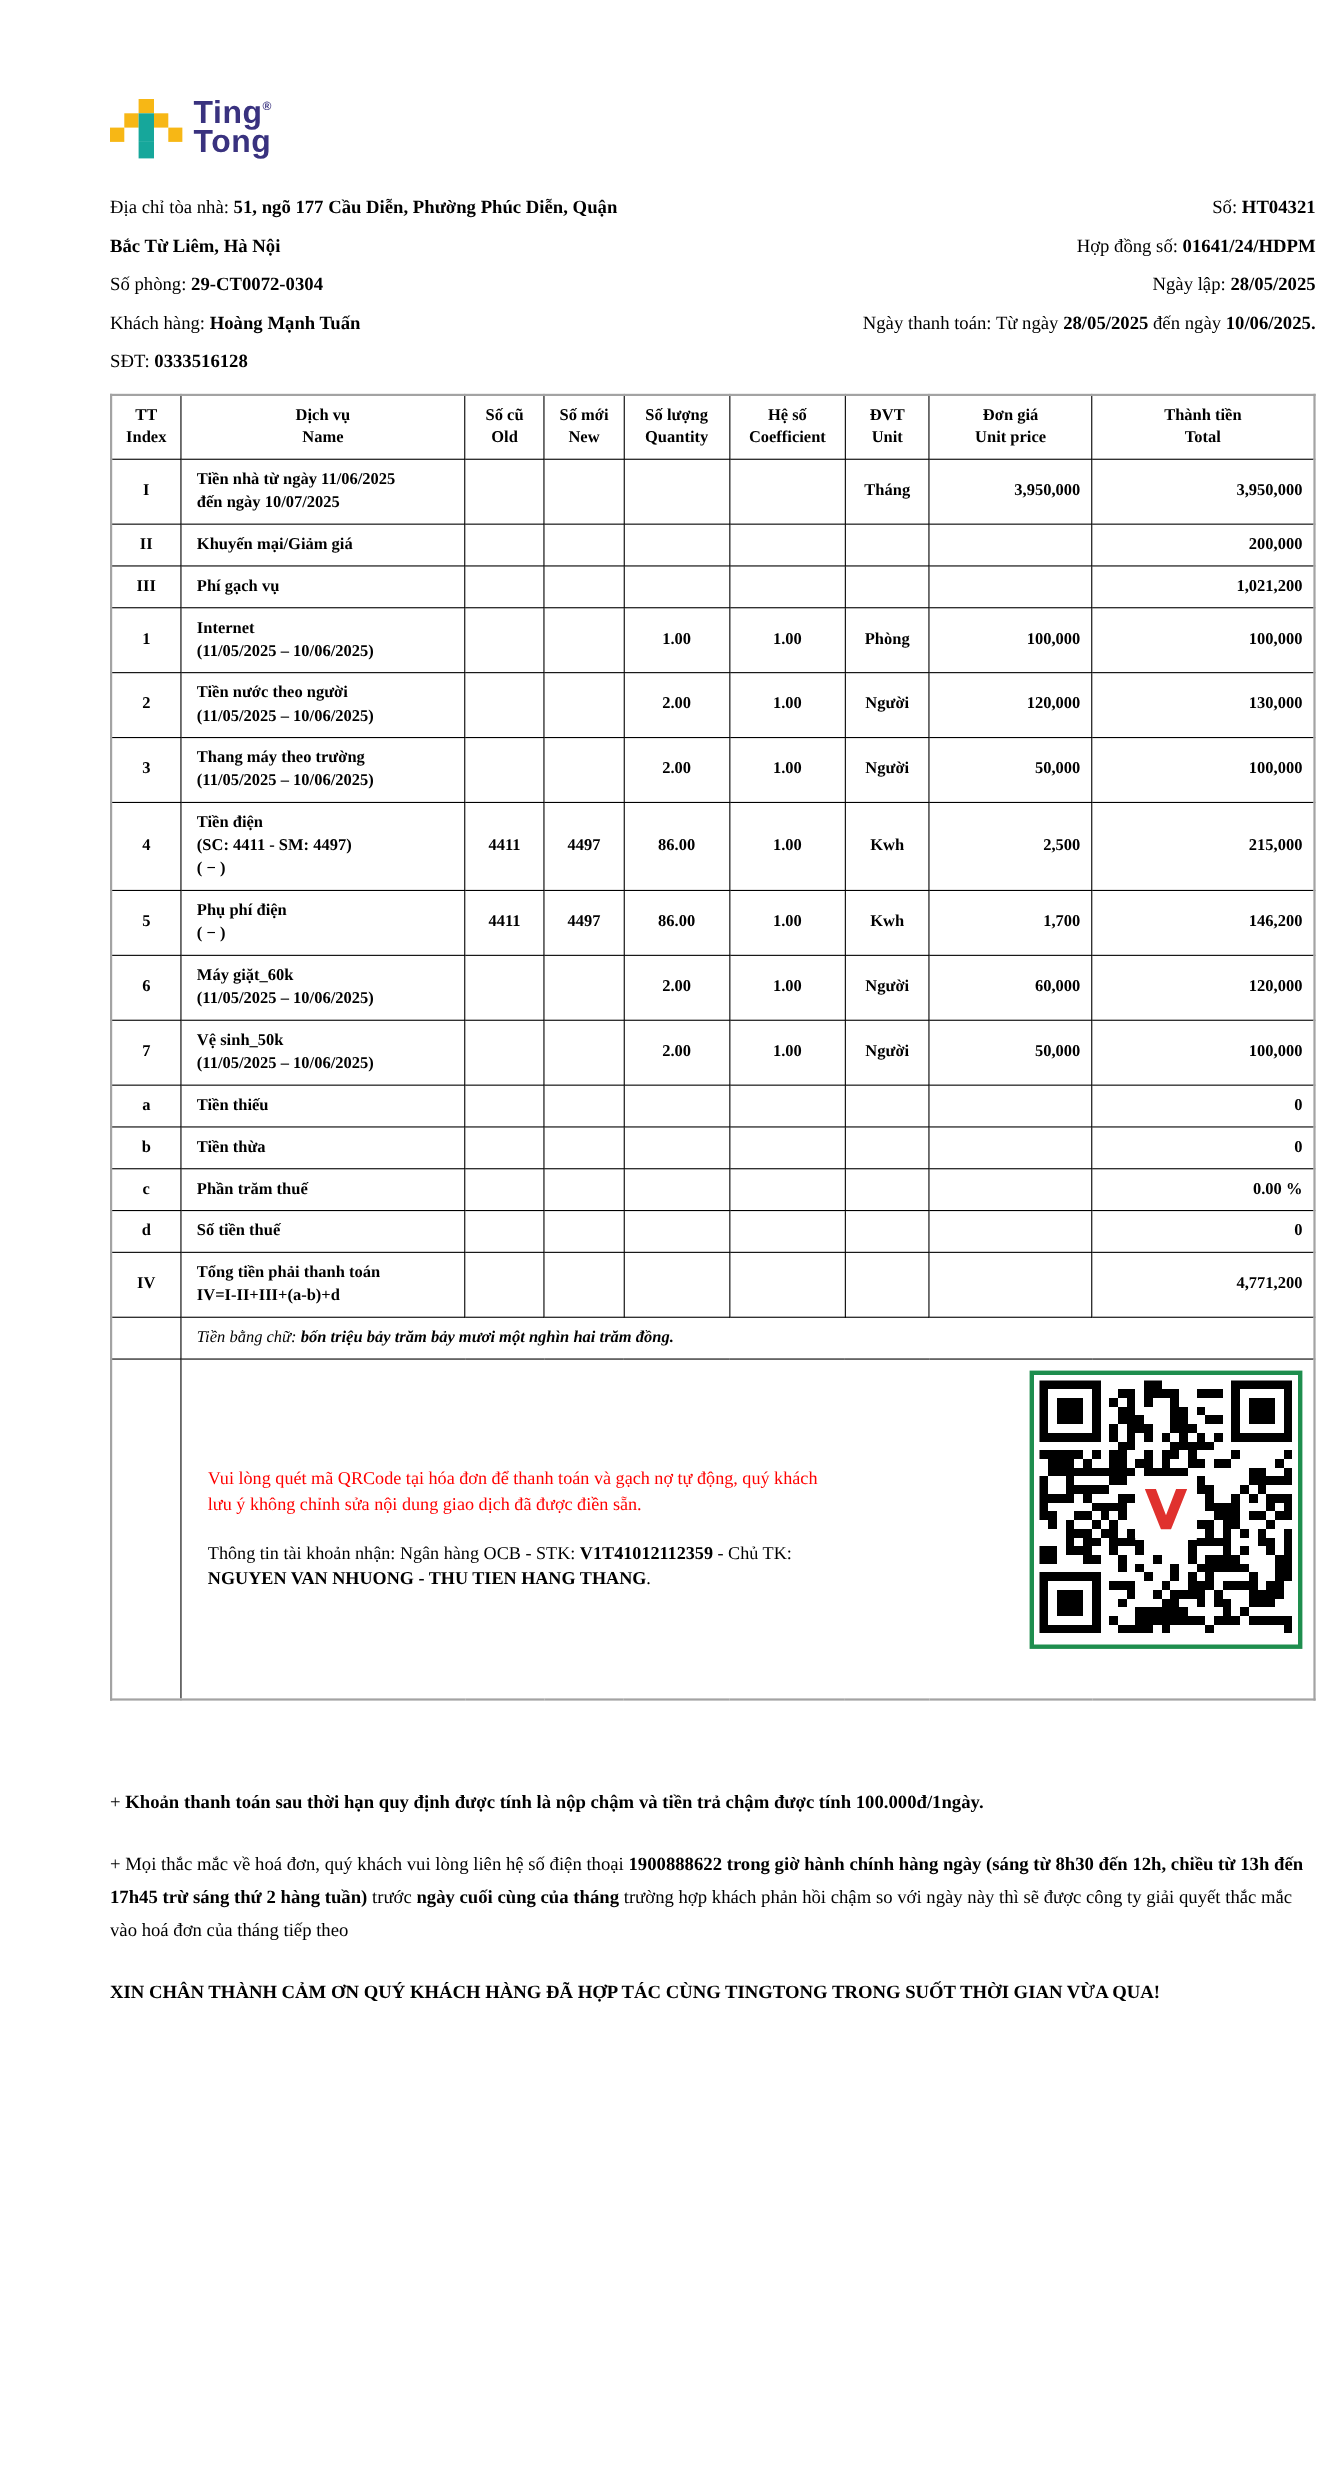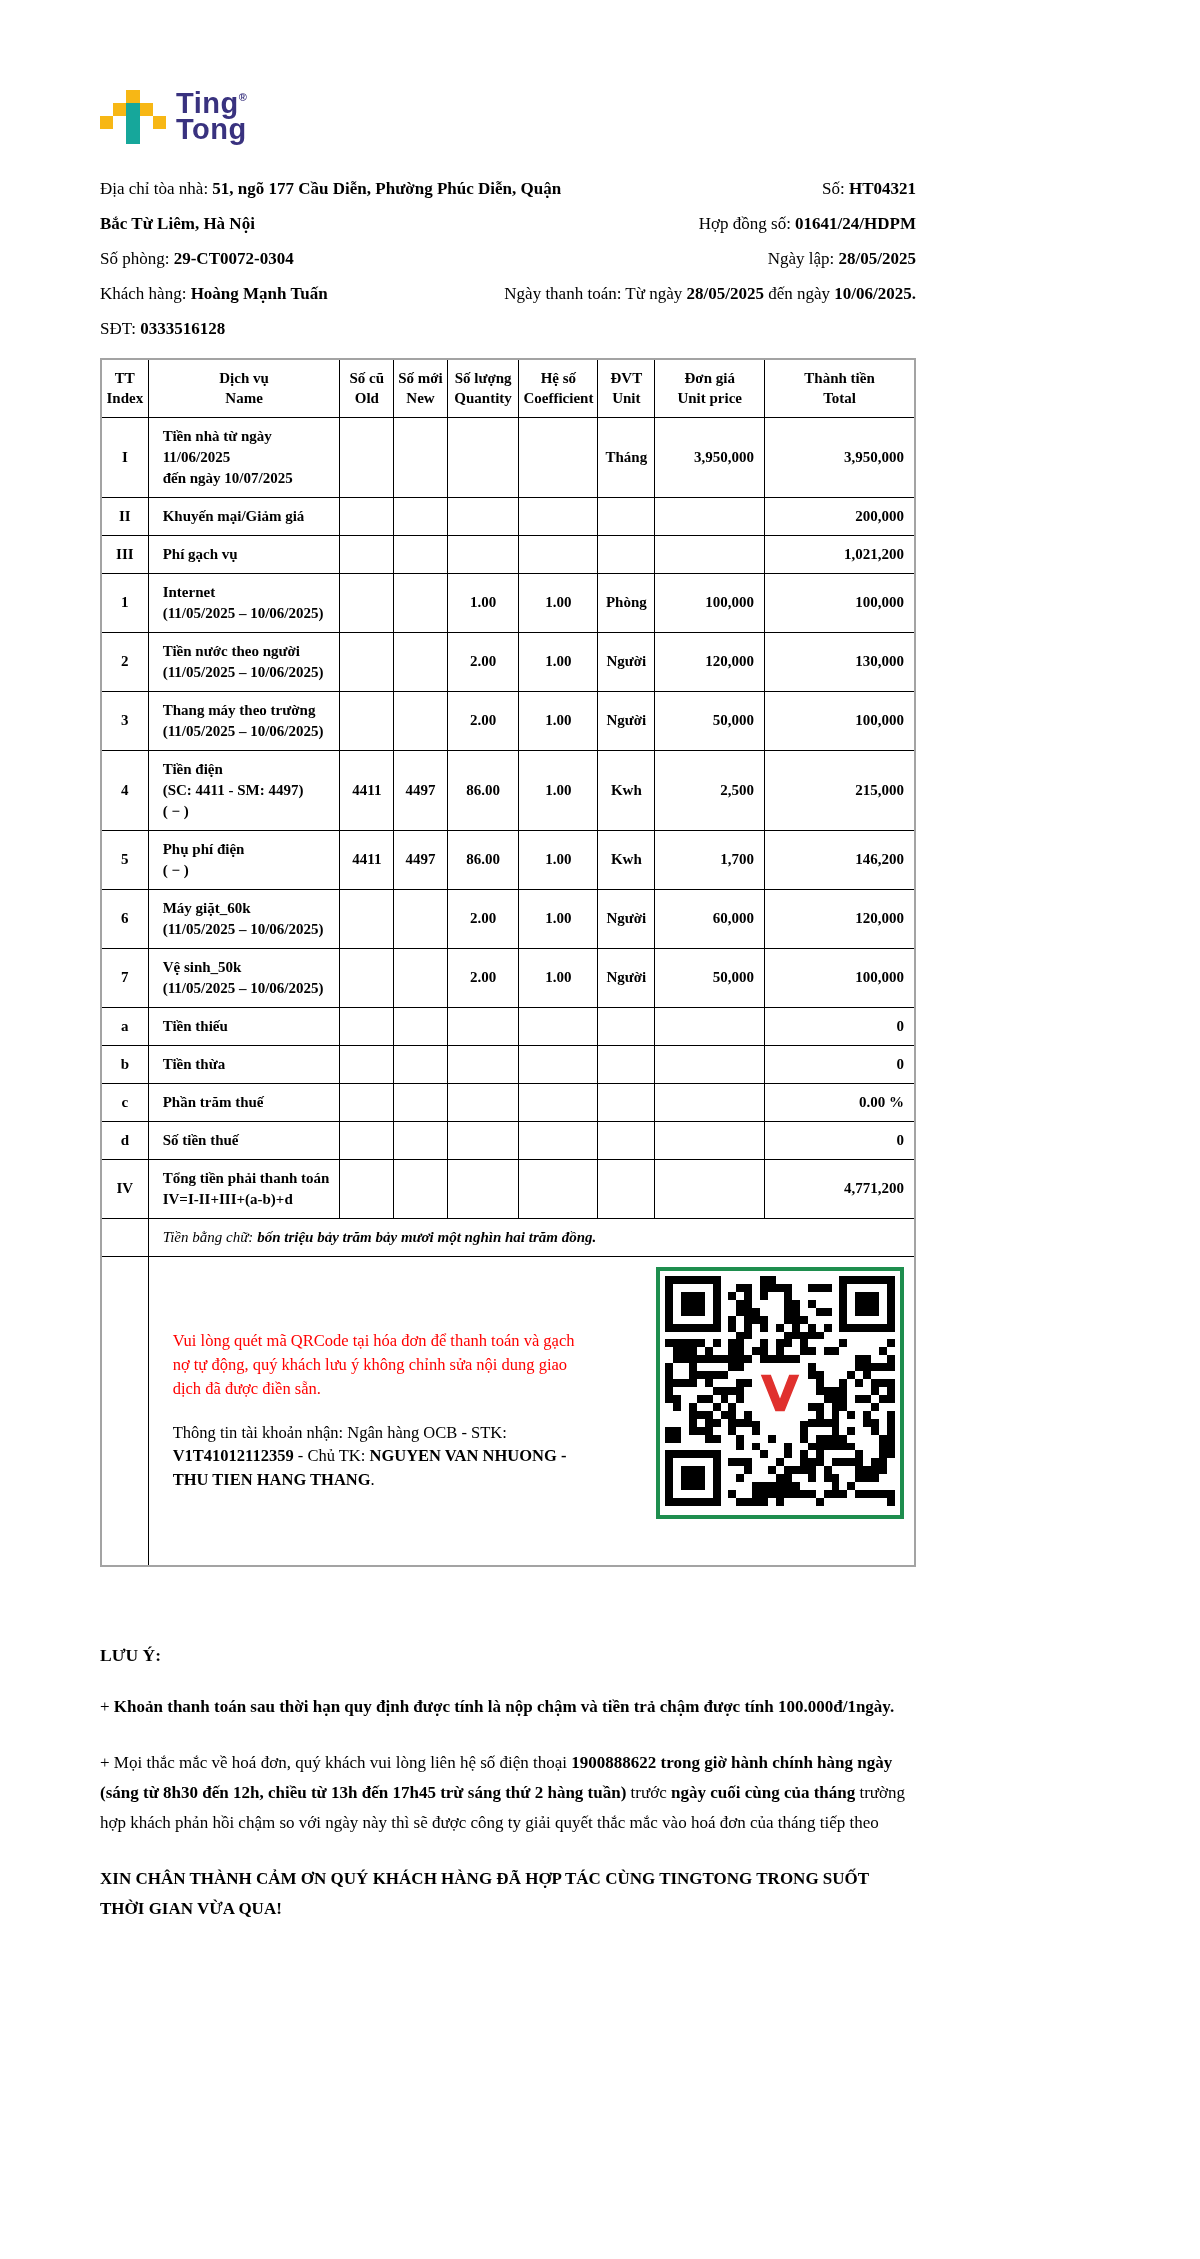--- a/index.html
+++ b/index.html
@@ -3,21 +3,21 @@
 <meta charset="utf-8">
 <style>
   html,body{margin:0;padding:0;background:#fff;}
   .page{
     position:relative;
     width:1200px;height:2259px;
     background:#fff;color:#000;
     font-family:"Liberation Serif",serif;
     overflow:hidden;
   }
-  .content{position:absolute;left:100px;top:0;width:816px;}
+  .content{position:absolute;left:100px;top:0;width:1096px;}
 
   
   .header{display:flex;justify-content:space-between;align-items:flex-start;margin-top:90px;}
   .logo{display:flex;gap:10px;align-items:flex-start;}
   .logo-text{font-family:"Liberation Sans",sans-serif;font-weight:bold;font-size:29px;line-height:26px;letter-spacing:0.5px;}
   .logo-text .line{display:flex;align-items:flex-start;}
   .logo-text sup{font-size:11px;line-height:10px;margin-top:2px;}
   .doc-title{width:480px;text-align:right;font-weight:bold;font-size:22px;line-height:1.45;margin-top:6px;}
 
   
@@ -777,21 +777,20 @@
                   </svg>
                 </div>
               </div>
             </div>
           </td>
         </tr>
       </tbody>
     </table>
 
     <div class="notes">
-      <div class="notes-title">LƯU Ý:</div>
       <div>
           <div class="note-para"><span>+ </span><span style="font-weight: bold;">Khoản thanh toán sau thời hạn quy định được tính là nộp chậm và tiền trả chậm được tính 100.000đ/1ngày.</span></div>
           <div class="note-para"><span>+ Mọi thắc mắc về hoá đơn, quý khách vui lòng liên hệ số điện thoại </span><span style="font-weight: bold;">1900888622 trong giờ hành chính hàng ngày (sáng từ 8h30 đến 12h, chiều từ 13h đến 17h45 trừ sáng thứ 2 hàng tuần)</span><span> trước </span><span style="font-weight: bold;">ngày cuối cùng của tháng</span><span> trường hợp khách phản hồi chậm so với ngày này thì sẽ được công ty giải quyết thắc mắc vào hoá đơn của tháng tiếp theo</span></div>
           <div class="note-para"><span style="font-weight: bold;">XIN CHÂN THÀNH CẢM ƠN QUÝ KHÁCH HÀNG ĐÃ HỢP TÁC CÙNG TINGTONG TRONG SUỐT THỜI GIAN VỪA QUA!</span></div>
         </div>
     </div>
 
   </div>
 </div>
 

